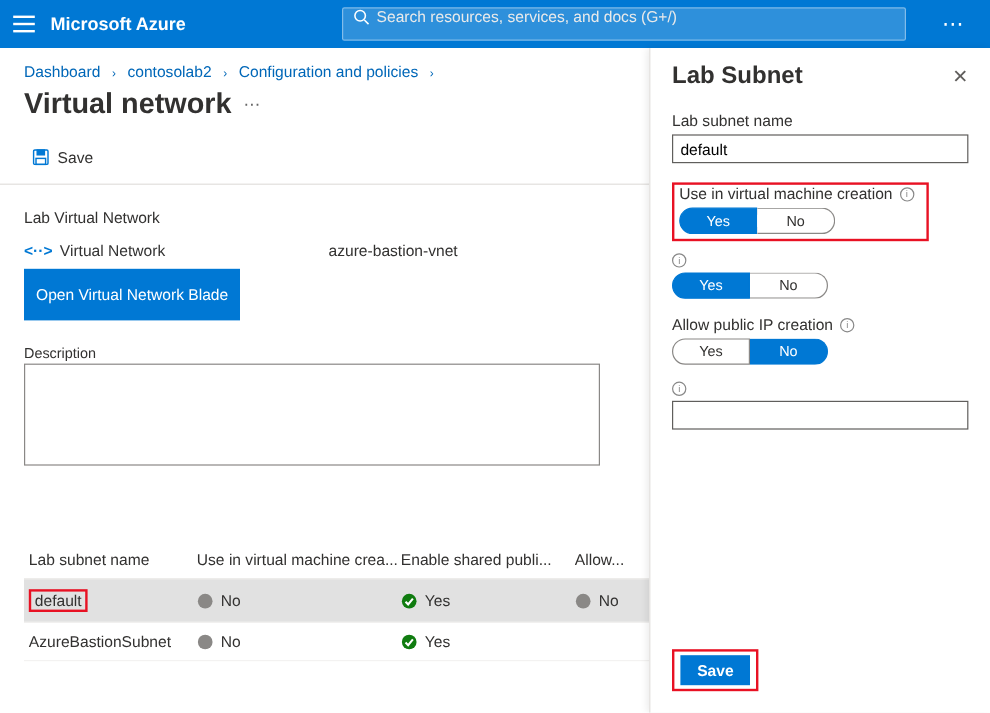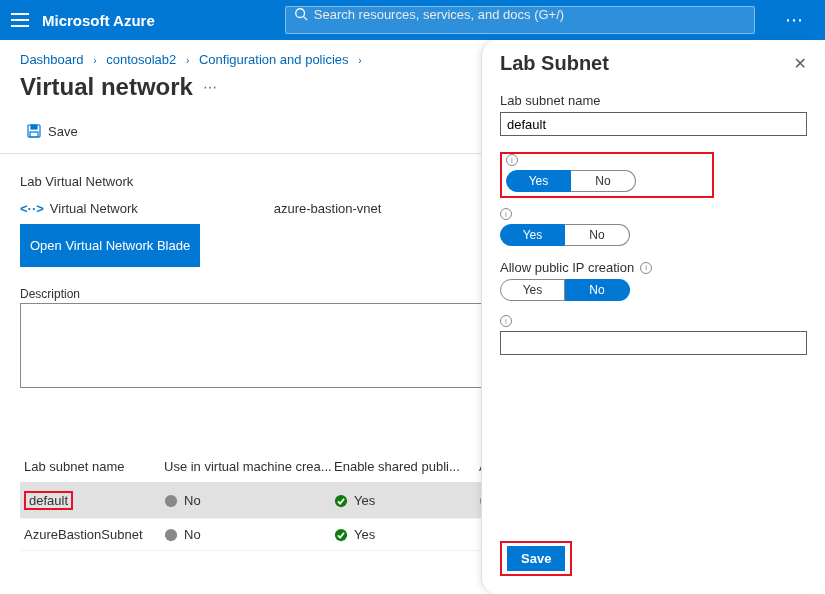--- a/index.html
+++ b/index.html
@@ -31,22 +31,22 @@
   .hamburger span { height: 2px; background: #fff; display: block; }
   .brand { font-weight: 600; font-size: 15px; margin-right: 60px; }
   .search-box {
     flex: 1;
     max-width: 470px;
     height: 28px;
     background: rgba(255,255,255,.18);
     border: 1px solid rgba(255,255,255,.4);
     border-radius: 2px;
     display: flex;
-    align-items: flex-start;
-    padding: 0 8px;
+    align-items: flex-end;
+    padding: 12px 8px;
     margin-left: 70px;
     color: #fff;
   }
   .search-box svg { width: 14px; height: 14px; margin-right: 6px; }
   .search-box input {
     background: transparent; border: 0; color: #fff;
     outline: none; font-size: 13px; flex: 1;
   }
   .search-box input::placeholder { color: #eaeaea; }
   .more-dots { margin-left: auto; margin-right: 12px; font-size: 18px; letter-spacing: 2px; cursor: pointer; }
@@ -95,26 +95,25 @@
   .tbl-row { border-bottom: 1px solid #f3f2f1; cursor: pointer; }
   .tbl-row.selected { background: #e1e1e1; }
   .tbl-row > div { display: flex; align-items: center; gap: 6px; }
   .status-icon { width: 14px; height: 14px; }
   .row-name-highlight { display:inline-block; }
   .red-highlight { border: 2px solid #e81123; padding: 0px 3px; }
   
   .panel {
     position: absolute;
     top: 40px; right: 0; bottom: 0;
-    width: 344px;
+    width: 284px;
     background: #fff;
     border-left: 1px solid #e1dfdd;
     padding: 12px 18px;
     box-shadow: -2px 0 6px rgba(0,0,0,.08);
-    border-radius: 16px;
   }
   .panel-header { display: flex; align-items: center; justify-content: space-between; margin-bottom: 18px; }
   .panel-title { font-size: 20px; font-weight: 600; }
   .panel-close { font-size: 16px; cursor: pointer; color: #605e5c; }
   .field-label { font-size: 13px; margin-bottom: 4px; display: flex; align-items: center; gap: 6px; }
   .info-icon {
     width: 12px; height: 12px; border: 1px solid #888; border-radius: 50%;
     display:inline-flex; align-items:center; justify-content:center;
     font-size: 8px; color: #888;
   }
@@ -262,20 +261,21 @@
 
   <div class="field-block">
     <div class="field-label">
       <span>Lab subnet name</span>
     </div>
     <input class="field-input" value="default" style="">
   </div>
 
   <div class="highlight-wrap">
     <div class="field-label">
+      <span>Use in virtual machine creation</span>
       <span class="info-icon">i</span>
     </div>
     <div class="toggle-group" style="margin-bottom:0">
       <div class="toggle active">Yes</div>
       <div class="toggle">No</div>
     </div>
   </div>
 
   <div class="field-block">
     <div class="field-label">

